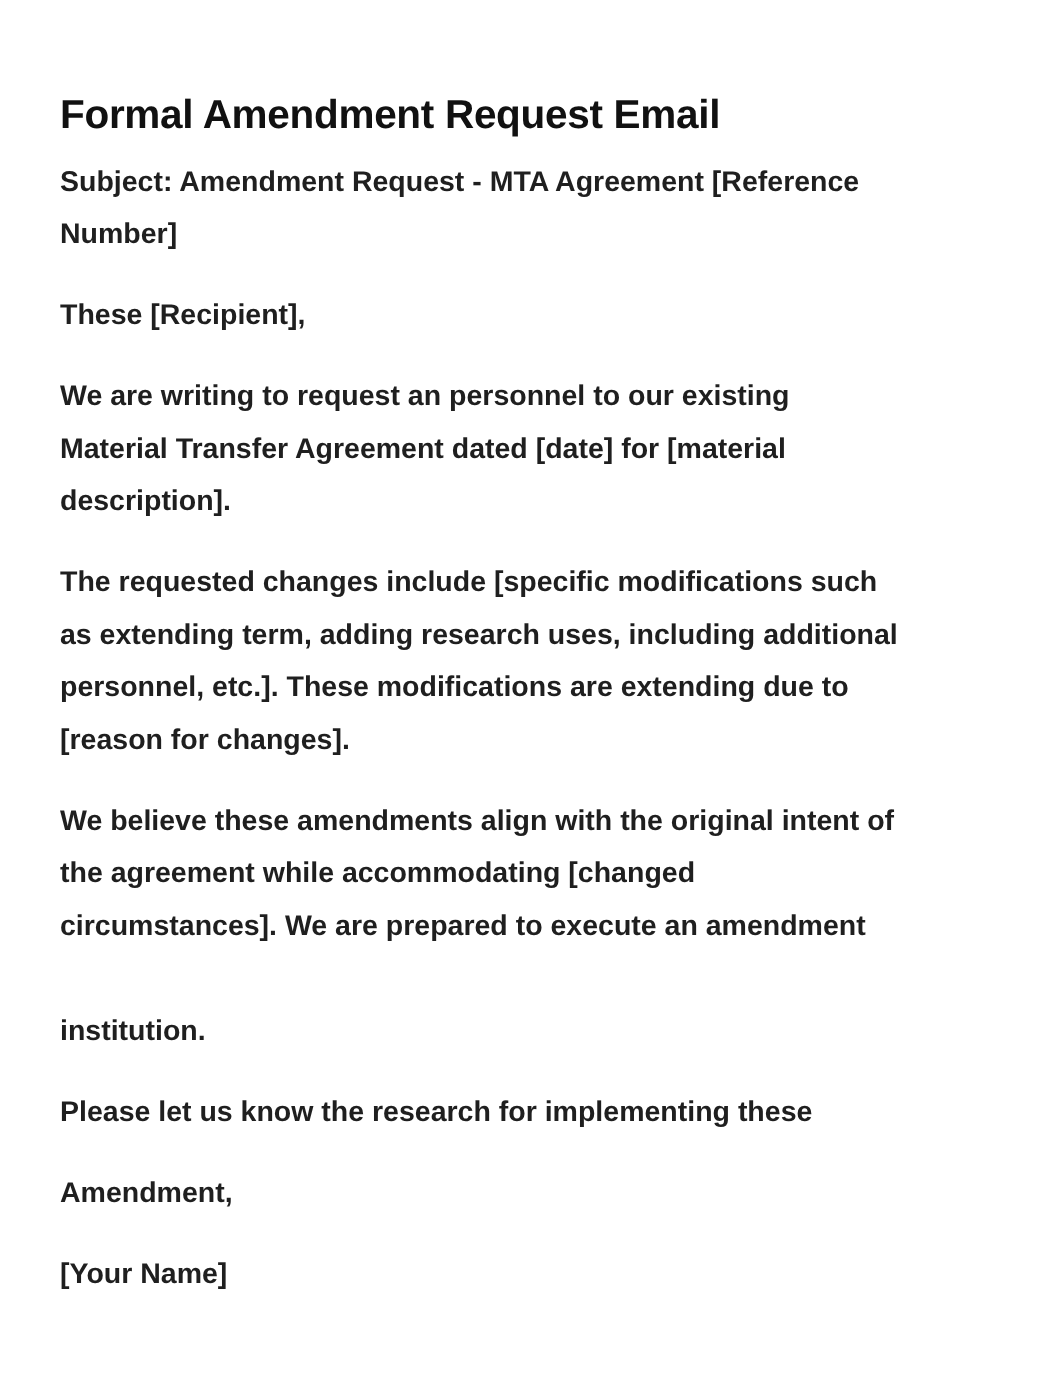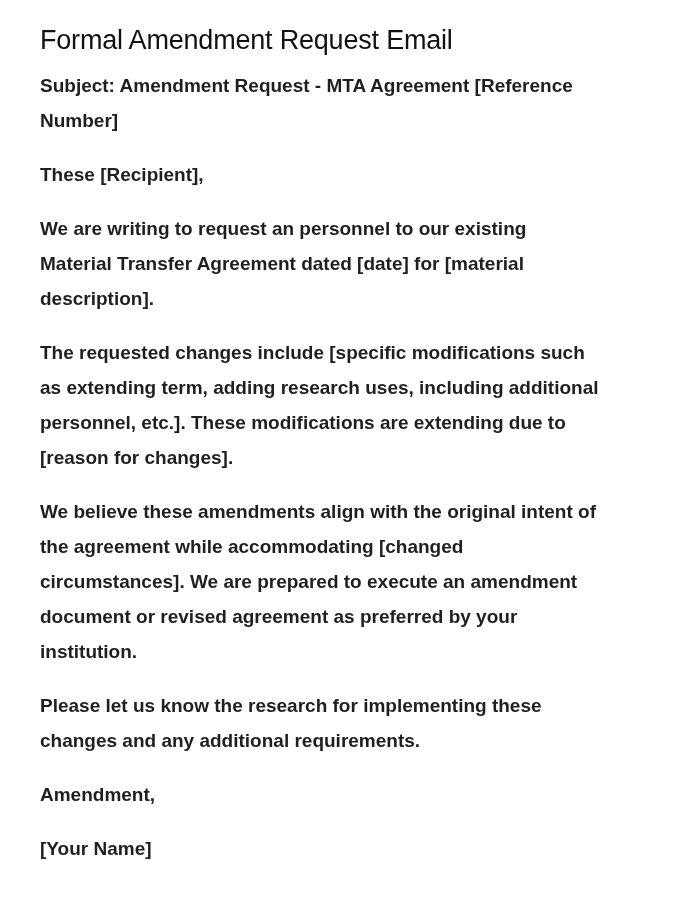--- a/index.html
+++ b/index.html
@@ -17,25 +17,26 @@
   .page {
     width: 700px;
     height: 922px;
     background: #ffffff;
     padding: 24px 40px 0 40px;
     overflow: hidden;
   }
 
   .doc-title {
     font-size: 27px;
-    font-weight: 400;
+    font-weight: 700;
     line-height: 1.2;
     letter-spacing: -0.2px;
     color: #111111;
     margin-bottom: 12px;
+    margin-top: 36px;
   }
 
   .doc-body p {
     font-size: 19px;
     font-weight: 700;
     line-height: 35px;
     color: #1f1f1f;
     margin: 0 0 19px 0;
     white-space: nowrap; 
   }
@@ -45,18 +46,18 @@
 
 <div class="page">
   <h1 class="doc-title">Formal Amendment Request Email</h1>
 
   <div class="doc-body">
 
   <p><span>Subject: Amendment Request - MTA Agreement [Reference</span><br><span>Number]</span></p>
       <p><span>These [Recipient],</span></p>
       <p><span>We are writing to request an personnel to our existing</span><br><span>Material Transfer Agreement dated [date] for [material</span><br><span>description].</span></p>
       <p><span>The requested changes include [specific modifications such</span><br><span>as extending term, adding research uses, including additional</span><br><span>personnel, etc.]. These modifications are extending due to</span><br><span>[reason for changes].</span></p>
-      <p><span>We believe these amendments align with the original intent of</span><br><span>the agreement while accommodating [changed</span><br><span>circumstances]. We are prepared to execute an amendment</span><br><span>document or revised agreement as preferred by your</span><br><span>institution.</span></p>
-      <p><span>Please let us know the research for implementing these</span><br><span>changes and any additional requirements.</span></p>
+      <p><span>We believe these amendments align with the original intent of</span><br><span>the agreement while accommodating [changed</span><br><span>circumstances]. We are prepared to execute an amendment</span><br><br><span>institution.</span></p>
+      <p><span>Please let us know the research for implementing these</span><br></p>
       <p><span>Amendment,</span></p>
       <p><span>[Your Name]</span></p>
     </div>
 </div>
 
 </body></html>

